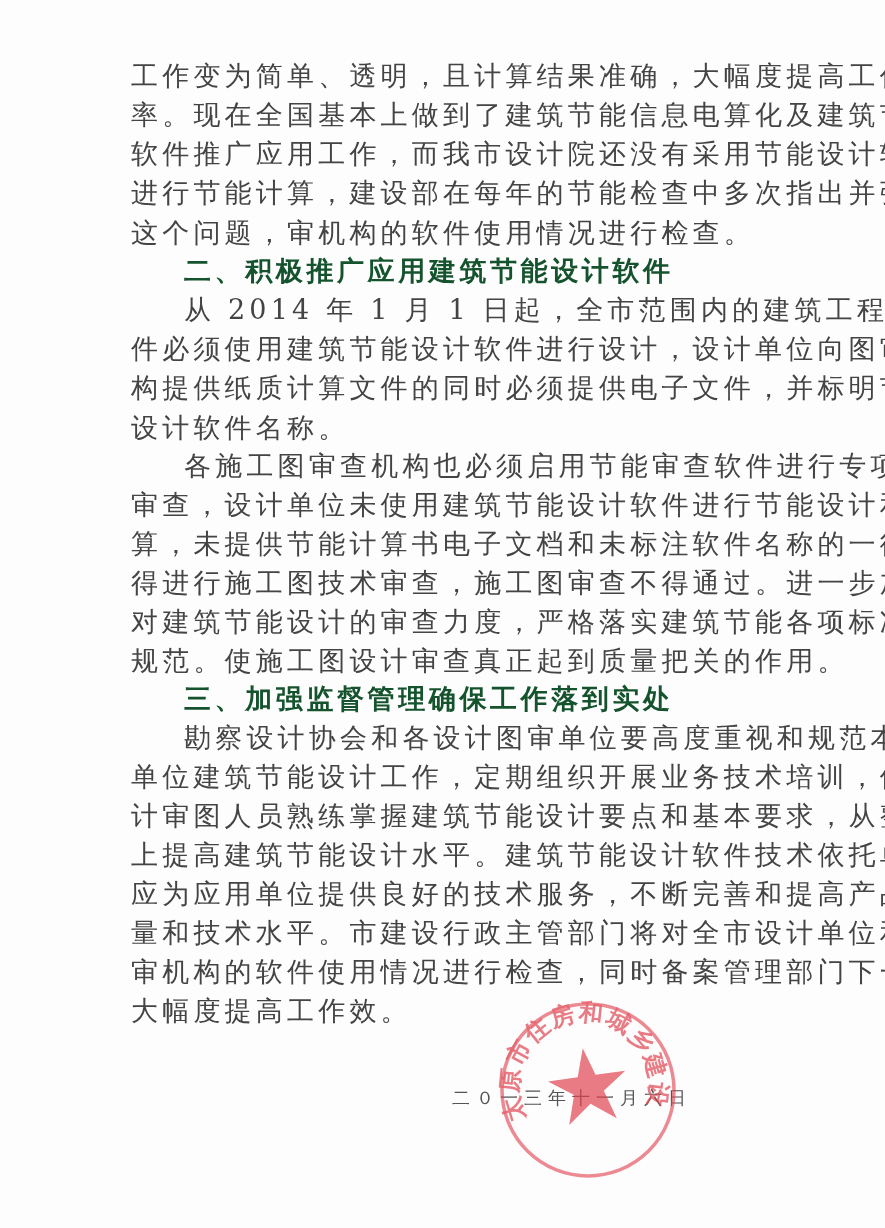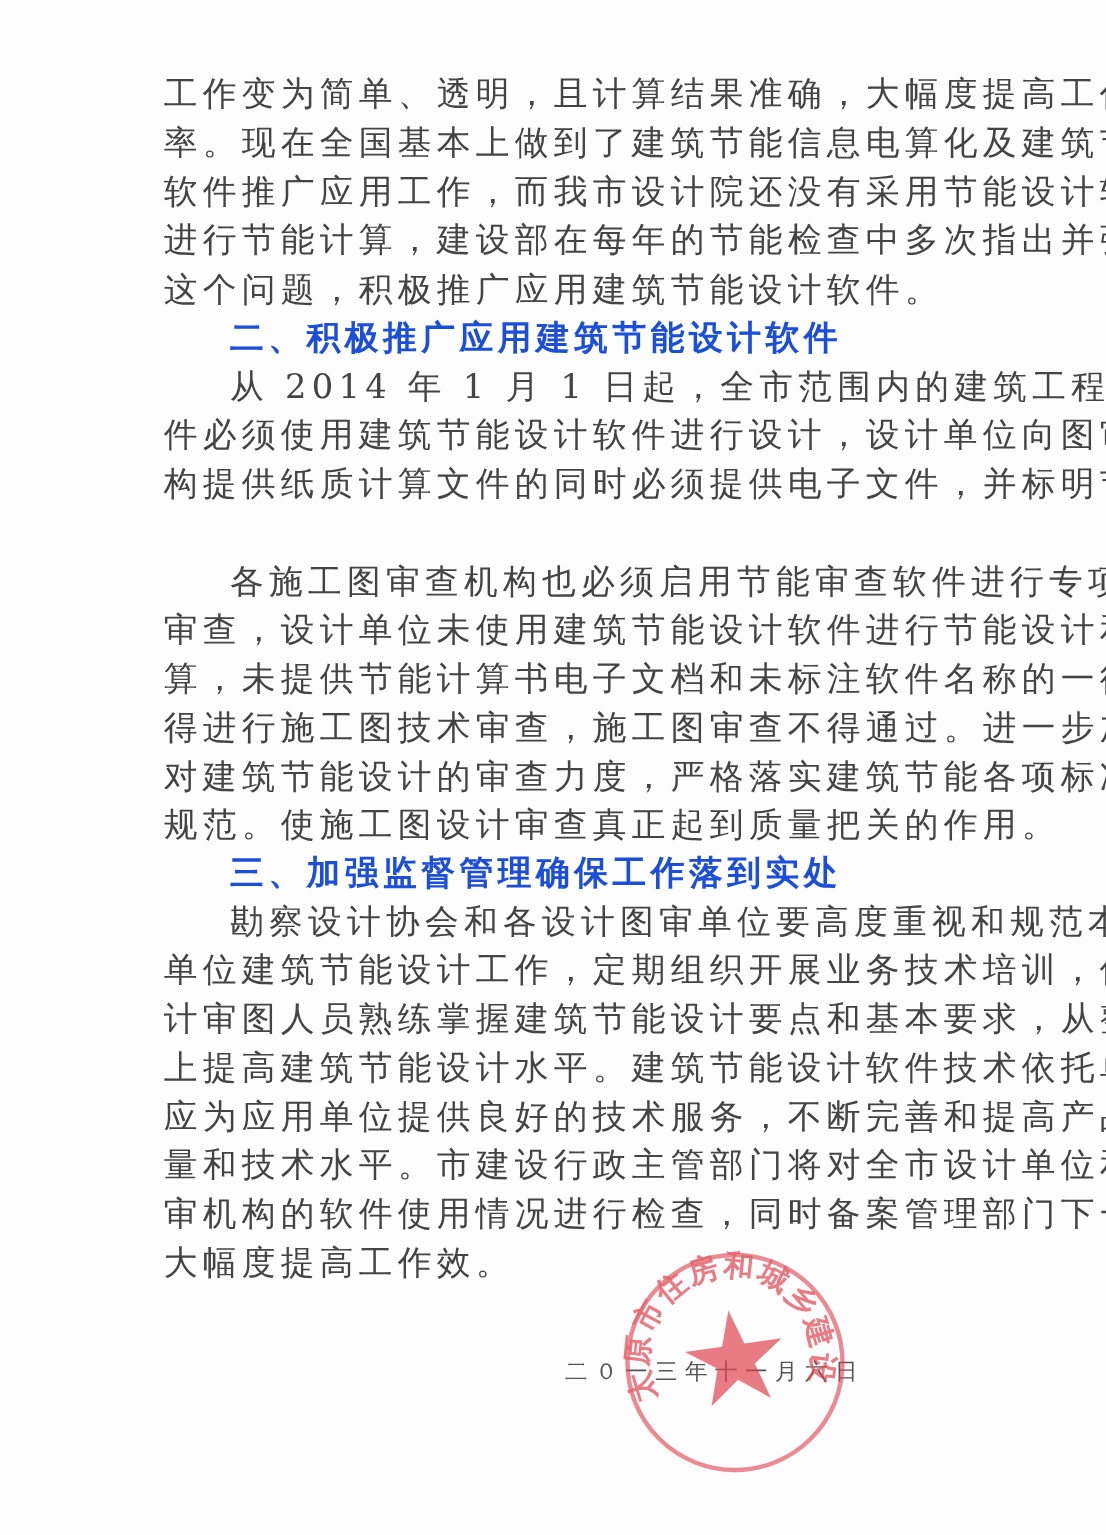--- a/index.html
+++ b/index.html
@@ -6,43 +6,44 @@
   body {
     width: 885px; height: 1228px; background: #ffffff; position: relative; overflow: hidden;
     font-family: "DejaVu Serif", "Liberation Serif", serif; color: #3a3a3a;
   }
   .page { position: absolute; left: 0; top: 0; width: 885px; height: 1228px; background: #fdfdfd; }
   .line {
     position: absolute; left: 131px; width: 628px; height: 39px; line-height: 39px;
     font-size: 27px; letter-spacing: 4.2px; white-space: nowrap; color: #444;
   }
   .line.indent { left: 184px; }
-  .line.heading { font-weight: bold; color: #1d4ed8; letter-spacing: 3.6px; }
+  .line.heading { font-weight: bold; color: #14532d; letter-spacing: 3.6px; }
   .date {
     position: absolute; left: 452px; top: 1080px; height: 36px; line-height: 36px;
     font-size: 18px; letter-spacing: 6px; color: #555; white-space: nowrap; z-index: 1;
   }
   .seal { position: absolute; left: 496px; top: 998px; width: 184px; height: 184px; z-index: 2; opacity: 0.82; }
 </style>
 </head>
 <body>
 
 <div class="page">
 
   <div class="line" style="top:56px">工作变为简单、透明，且计算结果准确，大幅度提高工作效</div>
   <div class="line" style="top:95px">率。现在全国基本上做到了建筑节能信息电算化及建筑节能</div>
   <div class="line" style="top:134px">软件推广应用工作，而我市设计院还没有采用节能设计软件</div>
   <div class="line" style="top:173px">进行节能计算，建设部在每年的节能检查中多次指出并强调</div>
-  <div class="line" style="top:213px">这个问题，积极推广应用建筑节能设计软件。</div>
+  <div class="line" style="top:213px">这个问题，审机构的软件使用情况进行检查。</div>
 
   <div class="line indent heading" style="top:251px">二、积极推广应用建筑节能设计软件</div>
 
   <div class="line indent" style="top:290px">从 2014 年 1 月 1 日起，全市范围内的建筑工程设计文</div>
   <div class="line" style="top:329px">件必须使用建筑节能设计软件进行设计，设计单位向图审机</div>
   <div class="line" style="top:368px">构提供纸质计算文件的同时必须提供电子文件，并标明节能</div>
+  <div class="line" style="top:408px">设计软件名称。</div>
 
   <div class="line indent" style="top:446px">各施工图审查机构也必须启用节能审查软件进行专项</div>
   <div class="line" style="top:485px">审查，设计单位未使用建筑节能设计软件进行节能设计和计</div>
   <div class="line" style="top:524px">算，未提供节能计算书电子文档和未标注软件名称的一律不</div>
   <div class="line" style="top:563px">得进行施工图技术审查，施工图审查不得通过。进一步加大</div>
   <div class="line" style="top:602px">对建筑节能设计的审查力度，严格落实建筑节能各项标准和</div>
   <div class="line indent heading" style="top:679px">三、加强监督管理确保工作落到实处</div>
 
   <div class="line" style="top:641px">规范。使施工图设计审查真正起到质量把关的作用。</div>
 

